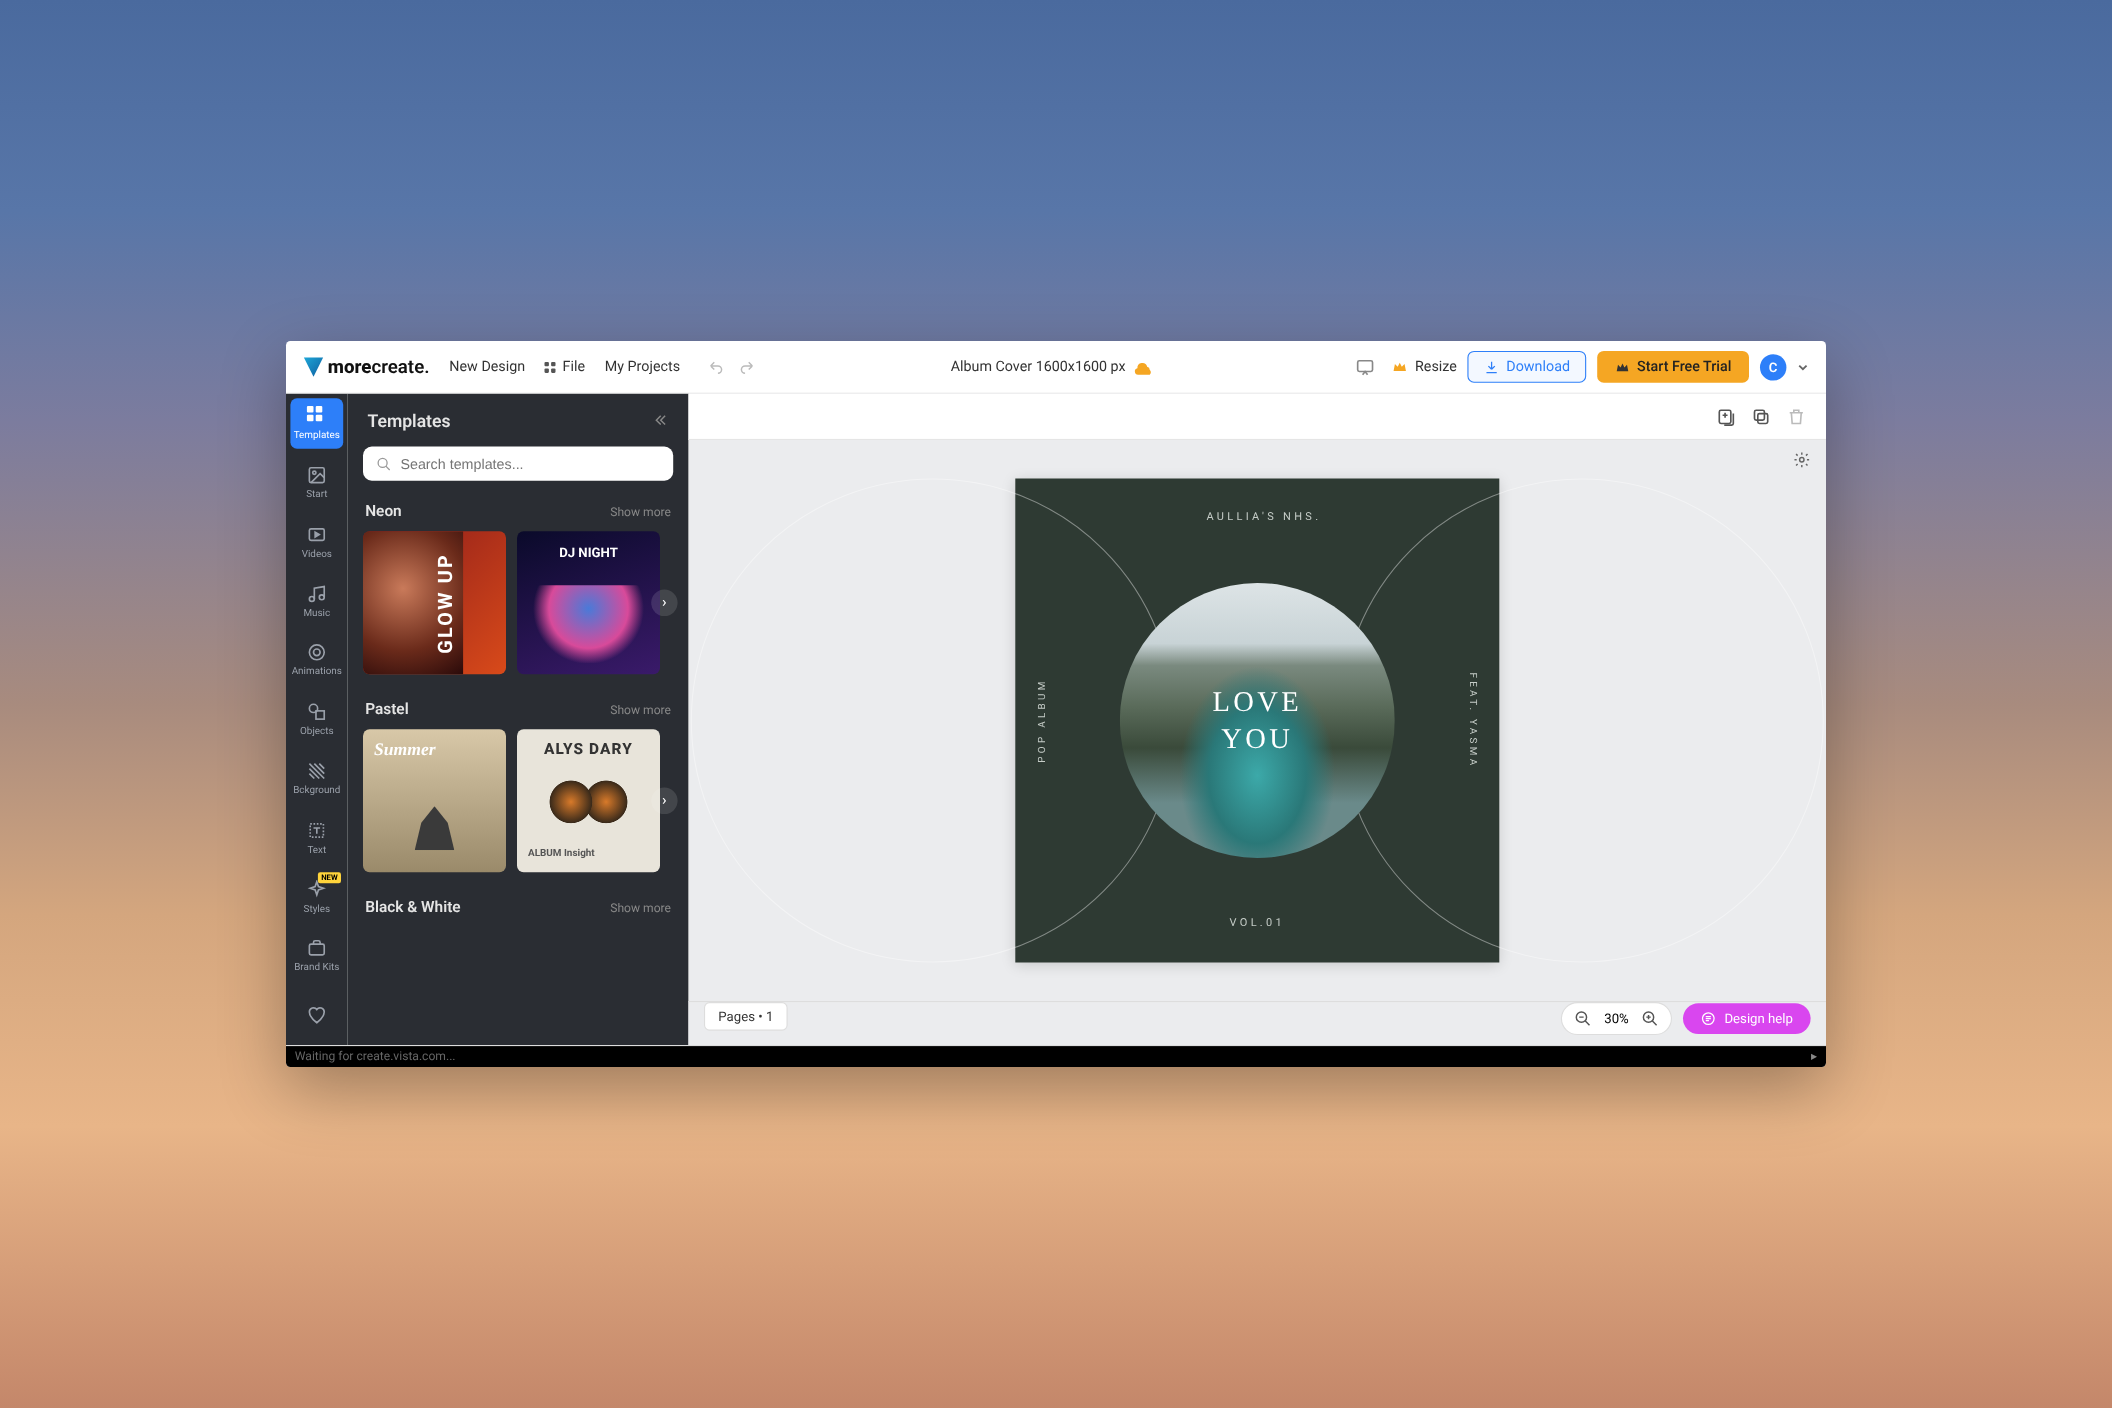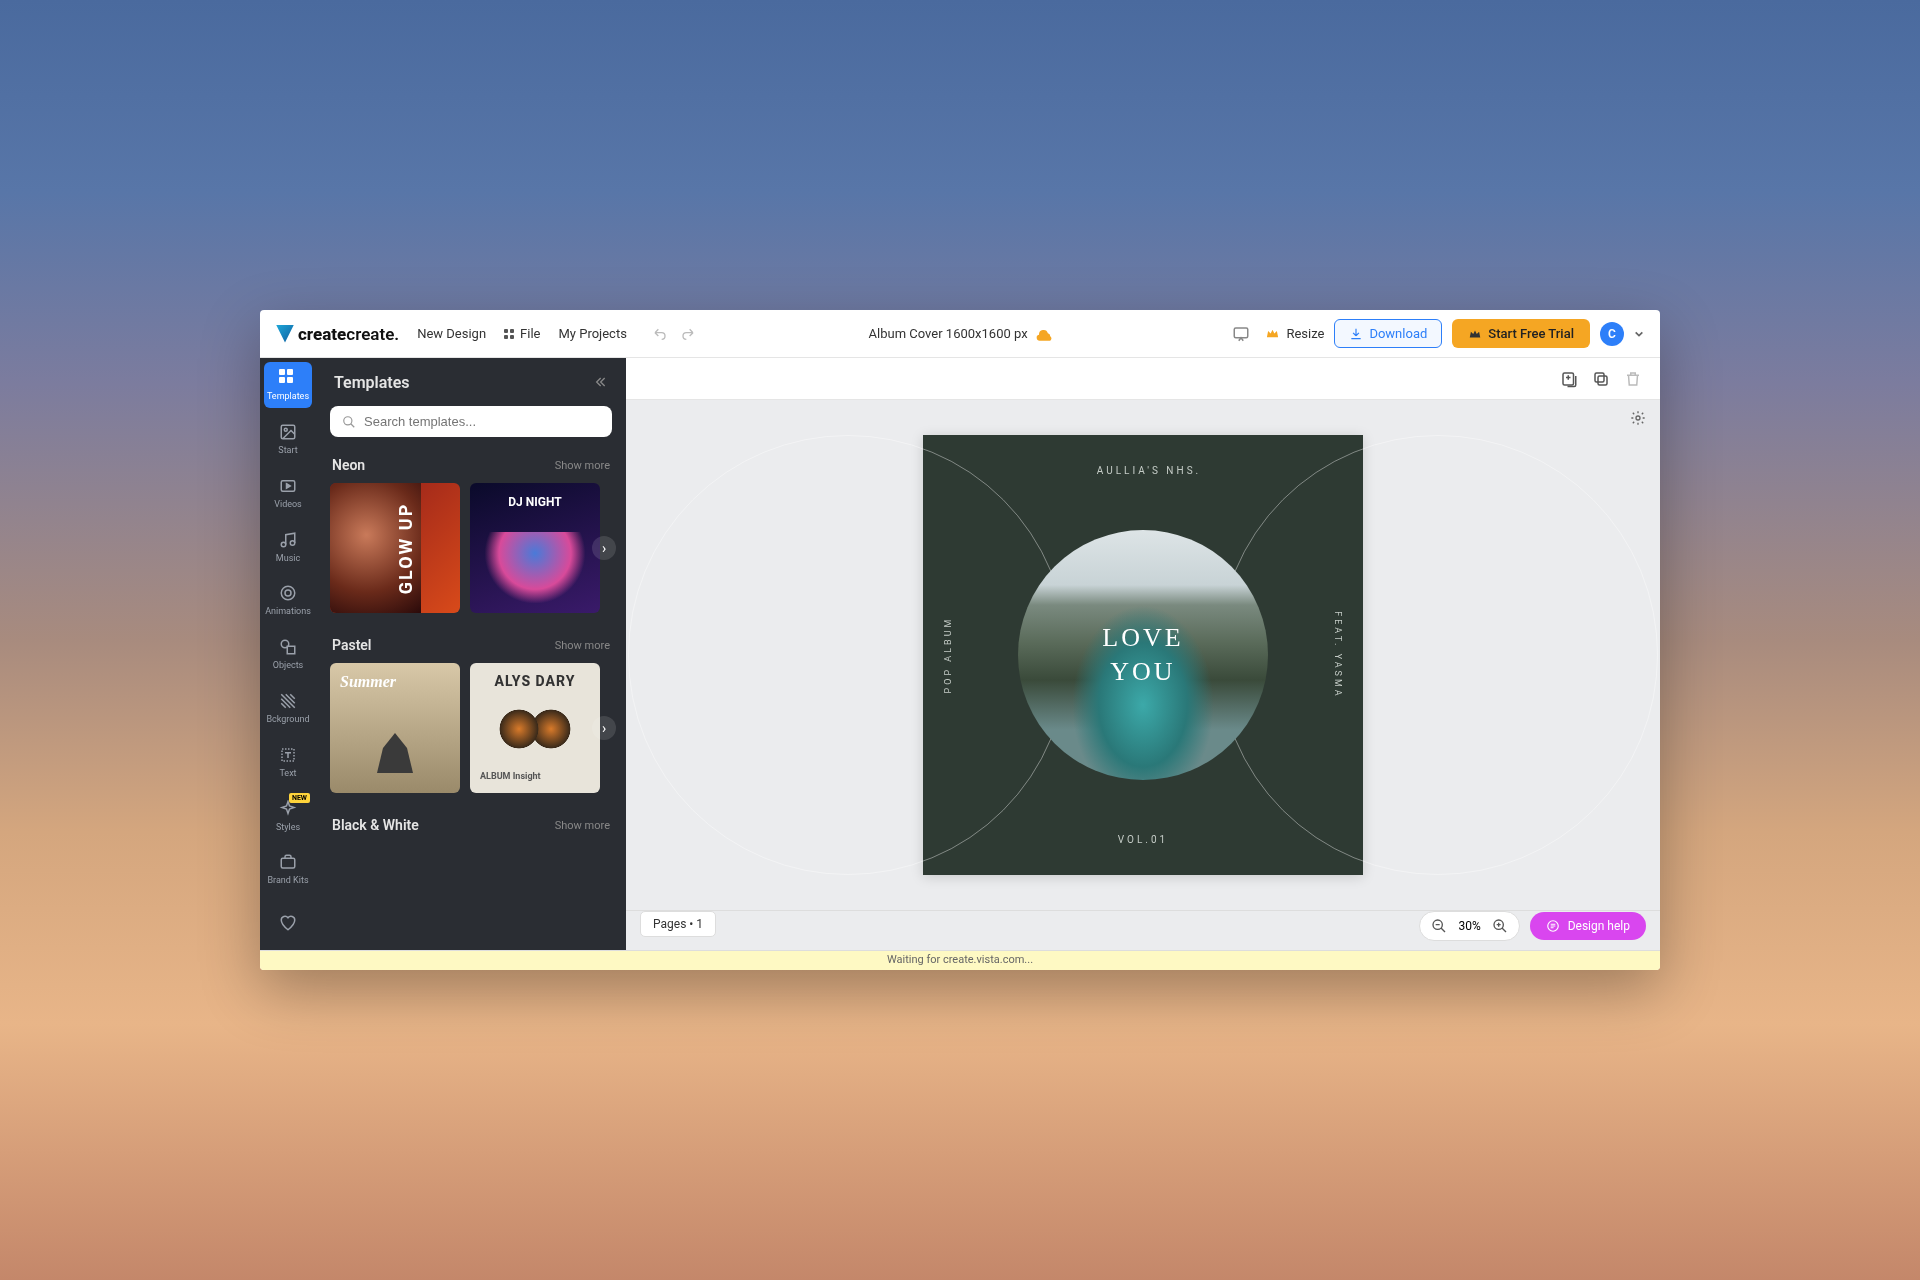--- a/index.html
+++ b/index.html
@@ -224,23 +224,23 @@
   font-size: 12px;
 }
 .zoom-btn { cursor: pointer; color: #555; width: 18px; height: 18px; display: flex; align-items: center; justify-content: center; }
 .design-help {
   background: #d946ef; color: #fff; border-radius: 18px;
   padding: 7px 16px; font-size: 12px; display: flex; align-items: center; gap: 8px;
   cursor: pointer;
 }
 
 .statusbar {
-  height: 20px; background: #fef9c3; border-top: 1px solid #ddd;
+  height: 20px; background: #000000; border-top: 1px solid #ddd;
   font-size: 11px; color: #666; padding: 2px 8px;
-  display: flex; align-items: center; justify-content: space-between; flex-direction: column;
+  display: flex; align-items: center; justify-content: space-between;
 }
 .scroll-chev { font-size: 11px; color: #888; }
 
 .t-neon1 { background: linear-gradient(135deg, #8a1a1a, #d84a1a); }
 .t-neon1 .tlabel { transform: rotate(-90deg); font-size: 18px; letter-spacing: 2px; right: 8px; }
 .t-neon1 .face { position: absolute; left: 0; top: 0; width: 70%; height: 100%; background: radial-gradient(circle at 40% 40%, #c97a5a 0%, #6a2a1a 60%, #2a0a0a 100%); }
 .t-neon2 { background: linear-gradient(160deg, #0a0a2a, #3a1a6a); }
 .t-neon2 .tlabel { top: 12px; left: 0; right: 0; font-size: 12px; }
 .t-neon2 .dj { position: absolute; bottom: 10px; width: 80%; height: 55%; background: radial-gradient(circle at 50% 30%, #4a7ad8 0%, #d84a9a 50%, transparent 70%); border-radius: 8px; }
 .t-pastel1 { background: linear-gradient(180deg, #d8c8a8, #9a8a6a); }
@@ -257,21 +257,21 @@
 .thumbs.bw .thumb { height: 48px; }
 </style>
 </head>
 <body>
 
 <div class="app-window">
 
   <div class="topbar">
     <div class="logo">
       <div class="logo-icon"></div>
-      <span><span class="bold">create</span><span>create.</span></span>
+      <span><span class="bold">more</span><span>create.</span></span>
     </div>
     <div class="nav-link">New Design</div>
     <div class="nav-link">
       <div class="icon-grid4">
           <span></span>
           <span></span>
           <span></span>
           <span></span>
         </div>
       <span>File</span>

